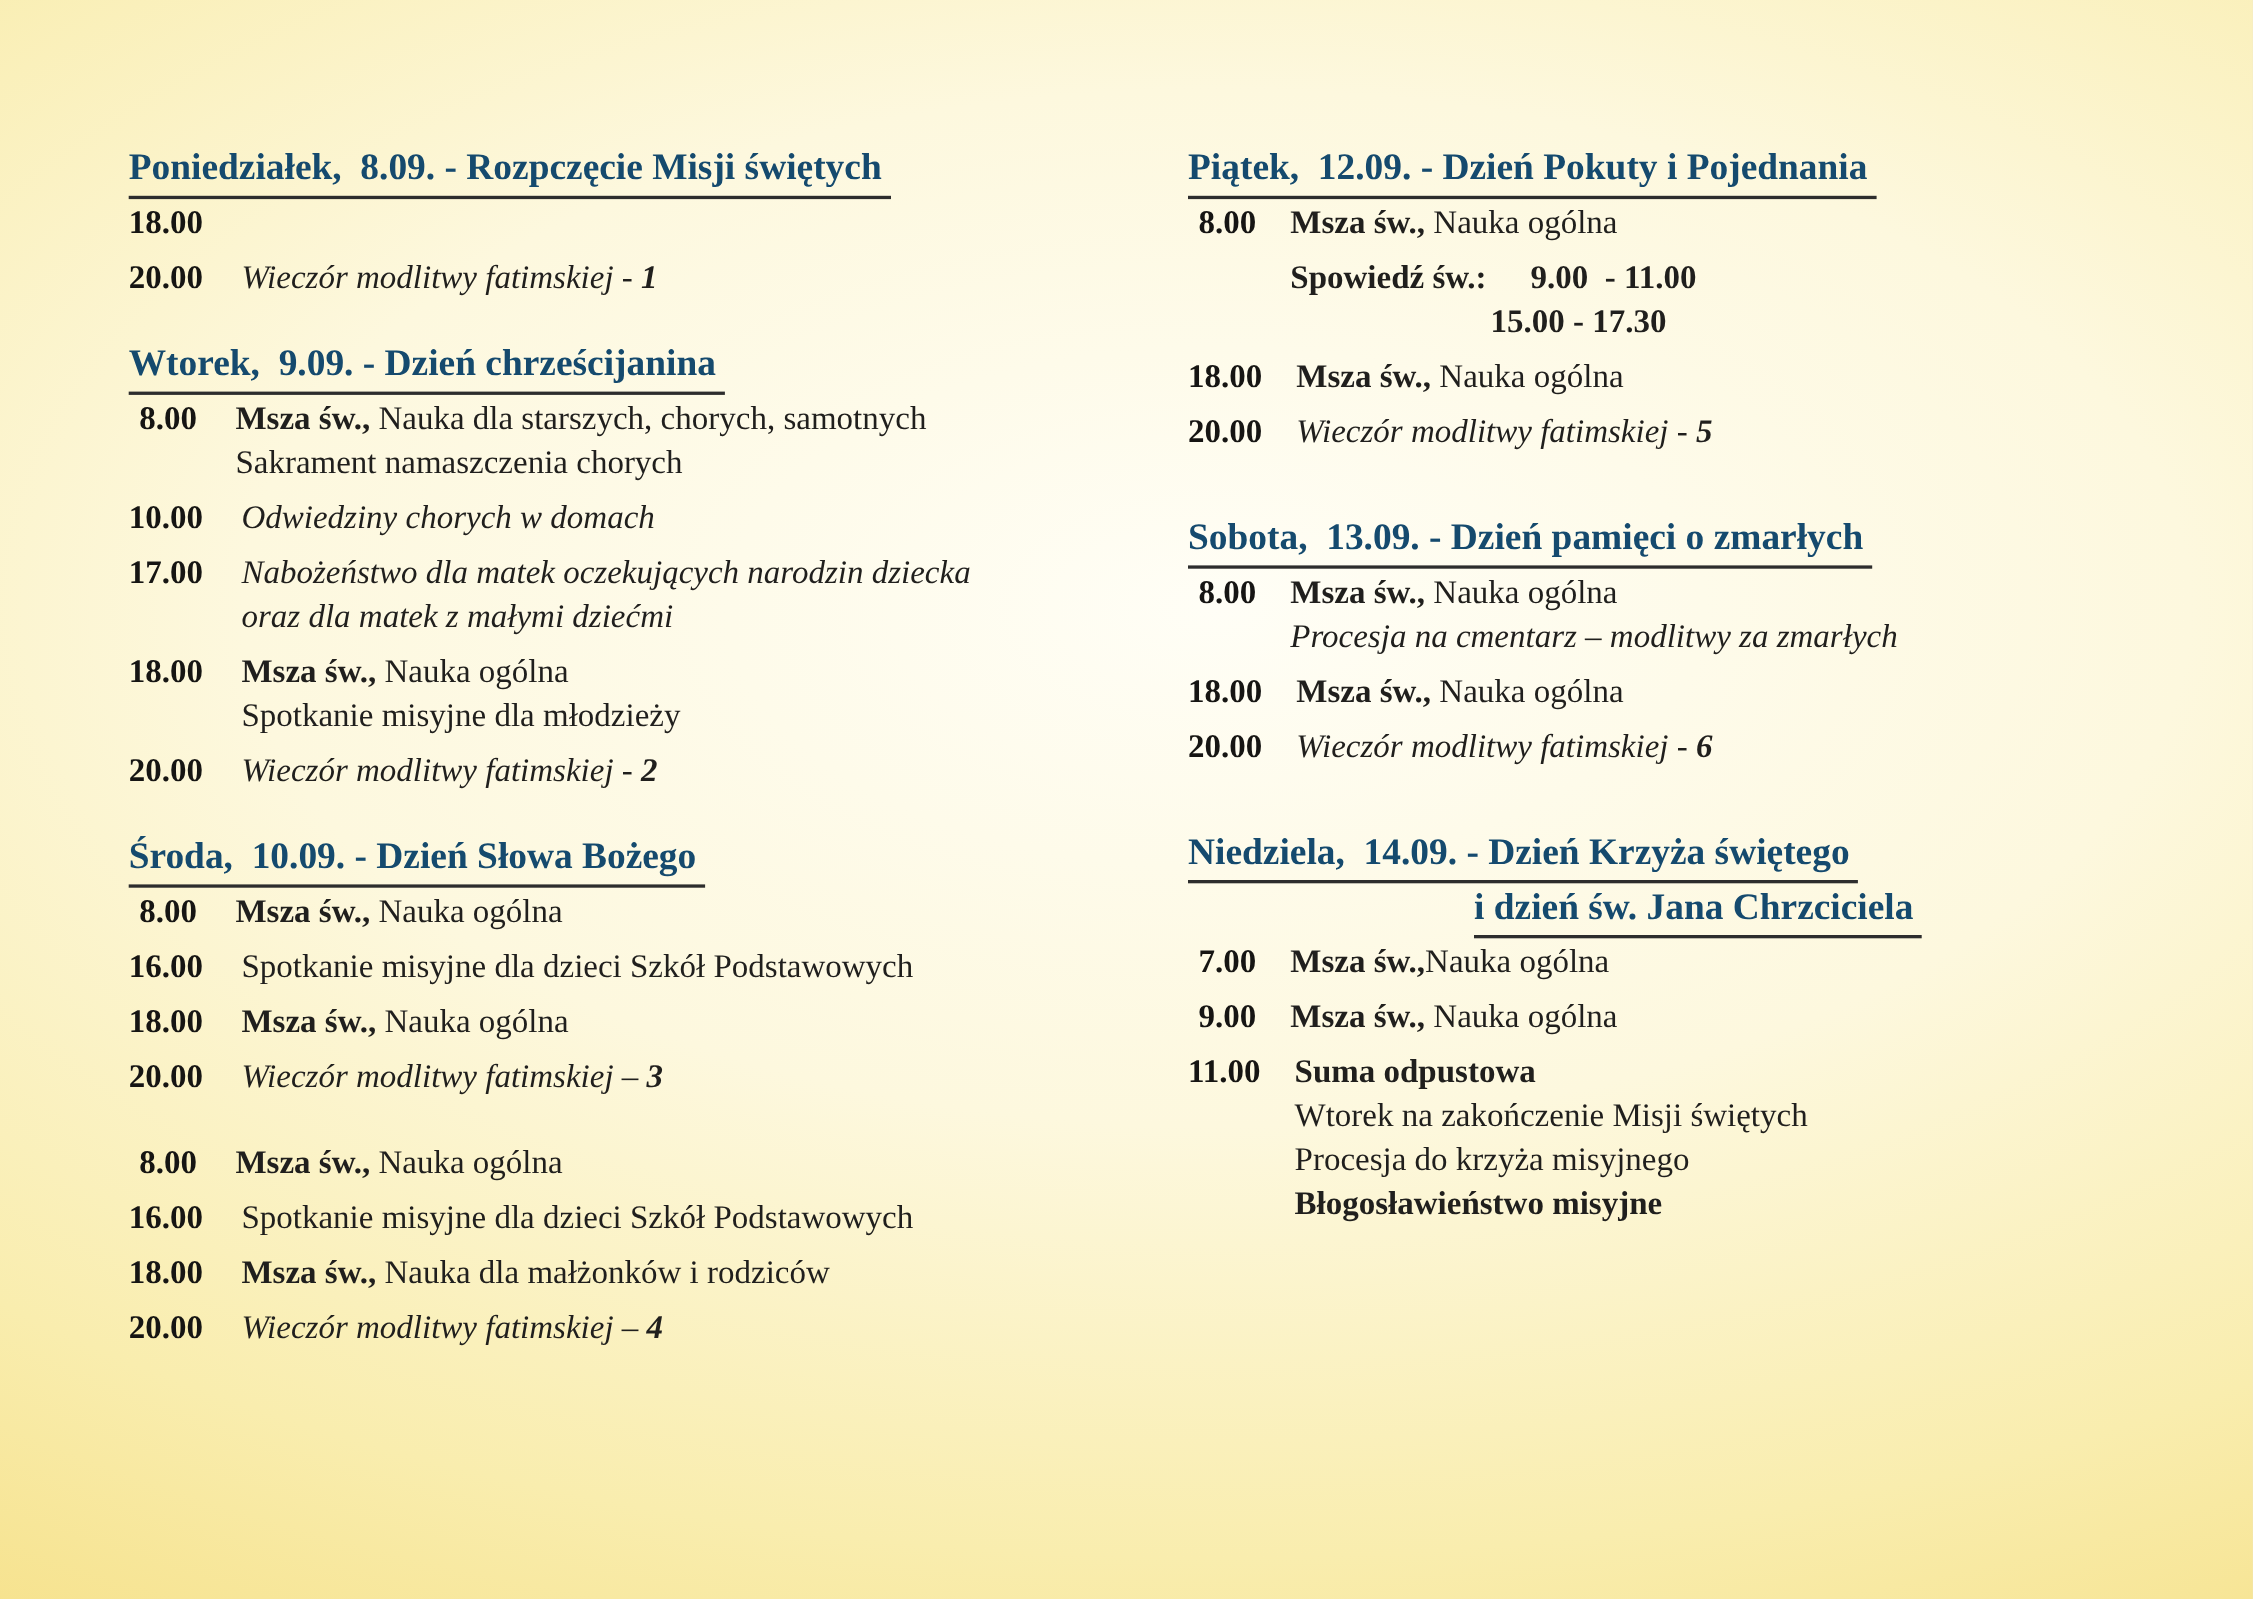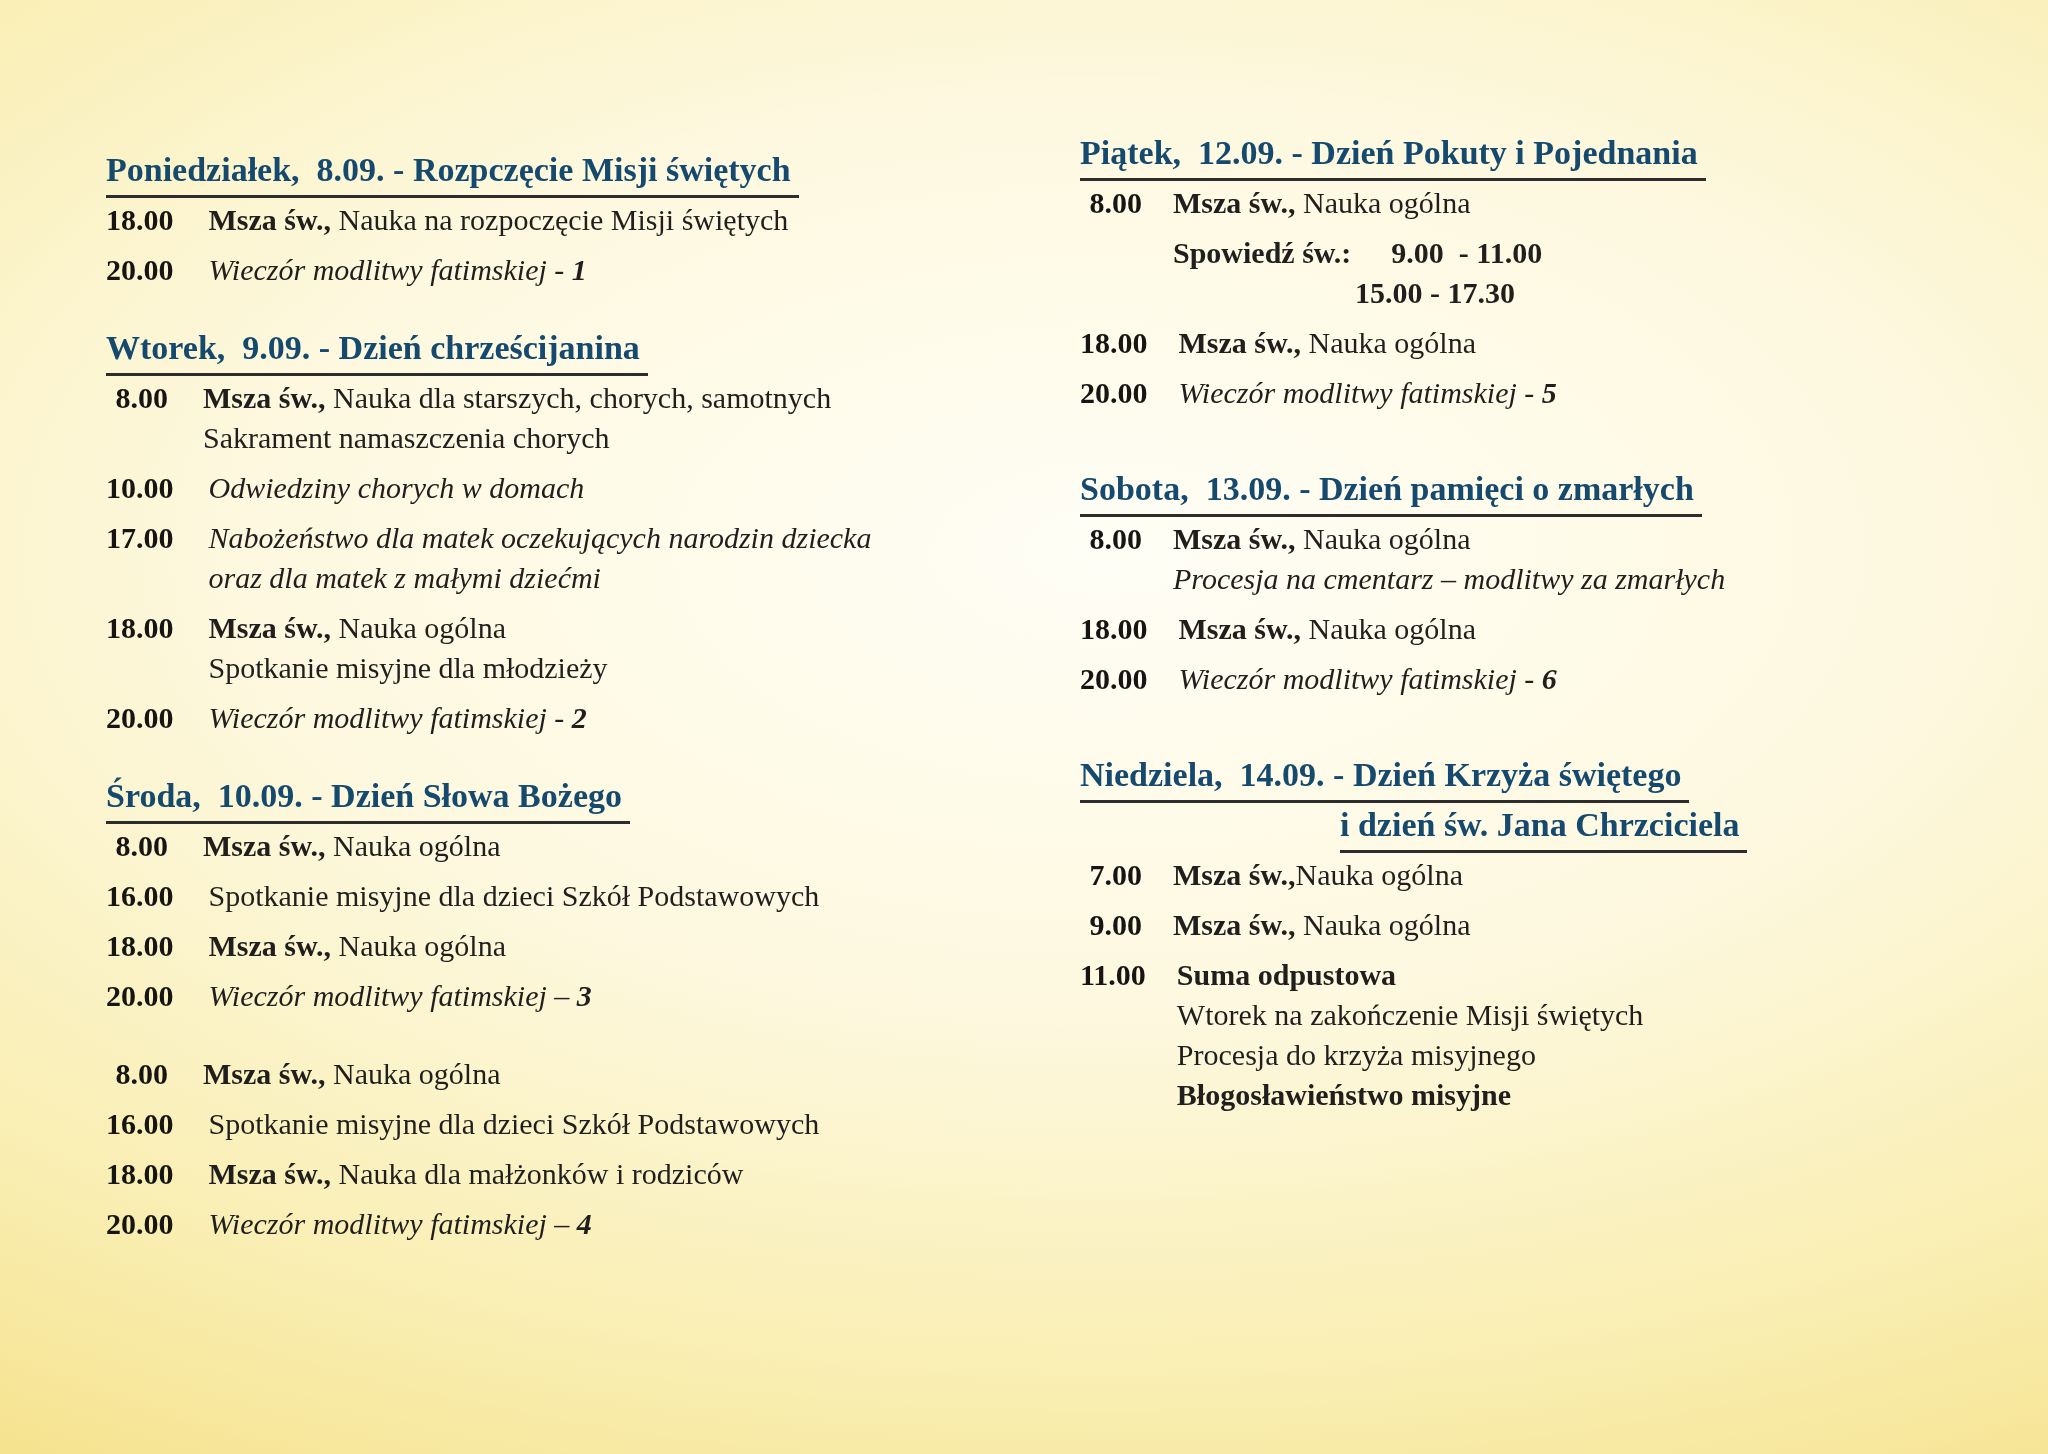--- a/index.html
+++ b/index.html
@@ -8,21 +8,21 @@
     position:relative;
     width:2048px;height:1454px;
     overflow:hidden;
     font-family:"Liberation Serif", serif;
     color:#201f1d;
     background:
       radial-gradient(ellipse 120% 90% at 54% 38%,
         #fffef6 0%, #fdf8de 36%, #f9edae 66%, #f5de81 90%, #f2d668 100%);
   }
   .col{position:absolute;top:133px;}
-  .col-left{left:106px;width:900px;margin-top:17px;}
+  .col-left{left:117px;width:900px;}
   .col-right{left:1080px;width:920px;}
 
   .day-section{margin-bottom:38px;}
   .col-right .day-section{margin-bottom:56px;}
 
   .title-line{margin-bottom:2px;}
   .day-section .title-line:last-of-type{margin-bottom:24px;}
   .day-title{
     display:inline-block;
     font-weight:bold;
@@ -52,23 +52,20 @@
 </style>
 </head>
 <body>
 
 <div class="page">
   <div class="col col-left">
       <section class="day-section">
         <div class="title-line"><span class="day-title" style="color: rgb(21, 74, 110); border-bottom-color: rgb(45, 45, 45);">Poniedziałek,  8.09. - Rozpczęcie Misji świętych</span></div>
         <div class="row">
           <div class="time">18.00</div>
-          <div class="desc">
-            <div class="line"><span class="seg b">Msza św., </span><span class="seg n">Nauka na rozpoczęcie Misji świętych</span></div>
-          </div>
         </div>
         <div class="row">
           <div class="time">20.00</div>
           <div class="desc">
             <div class="line"><span class="seg i">Wieczór modlitwy fatimskiej - </span><span class="seg bi">1</span></div>
           </div>
         </div>
       </section>
       <section class="day-section">
         <div class="title-line"><span class="day-title" style="color: rgb(21, 74, 110); border-bottom-color: rgb(45, 45, 45);">Wtorek,  9.09. - Dzień chrześcijanina</span></div>

